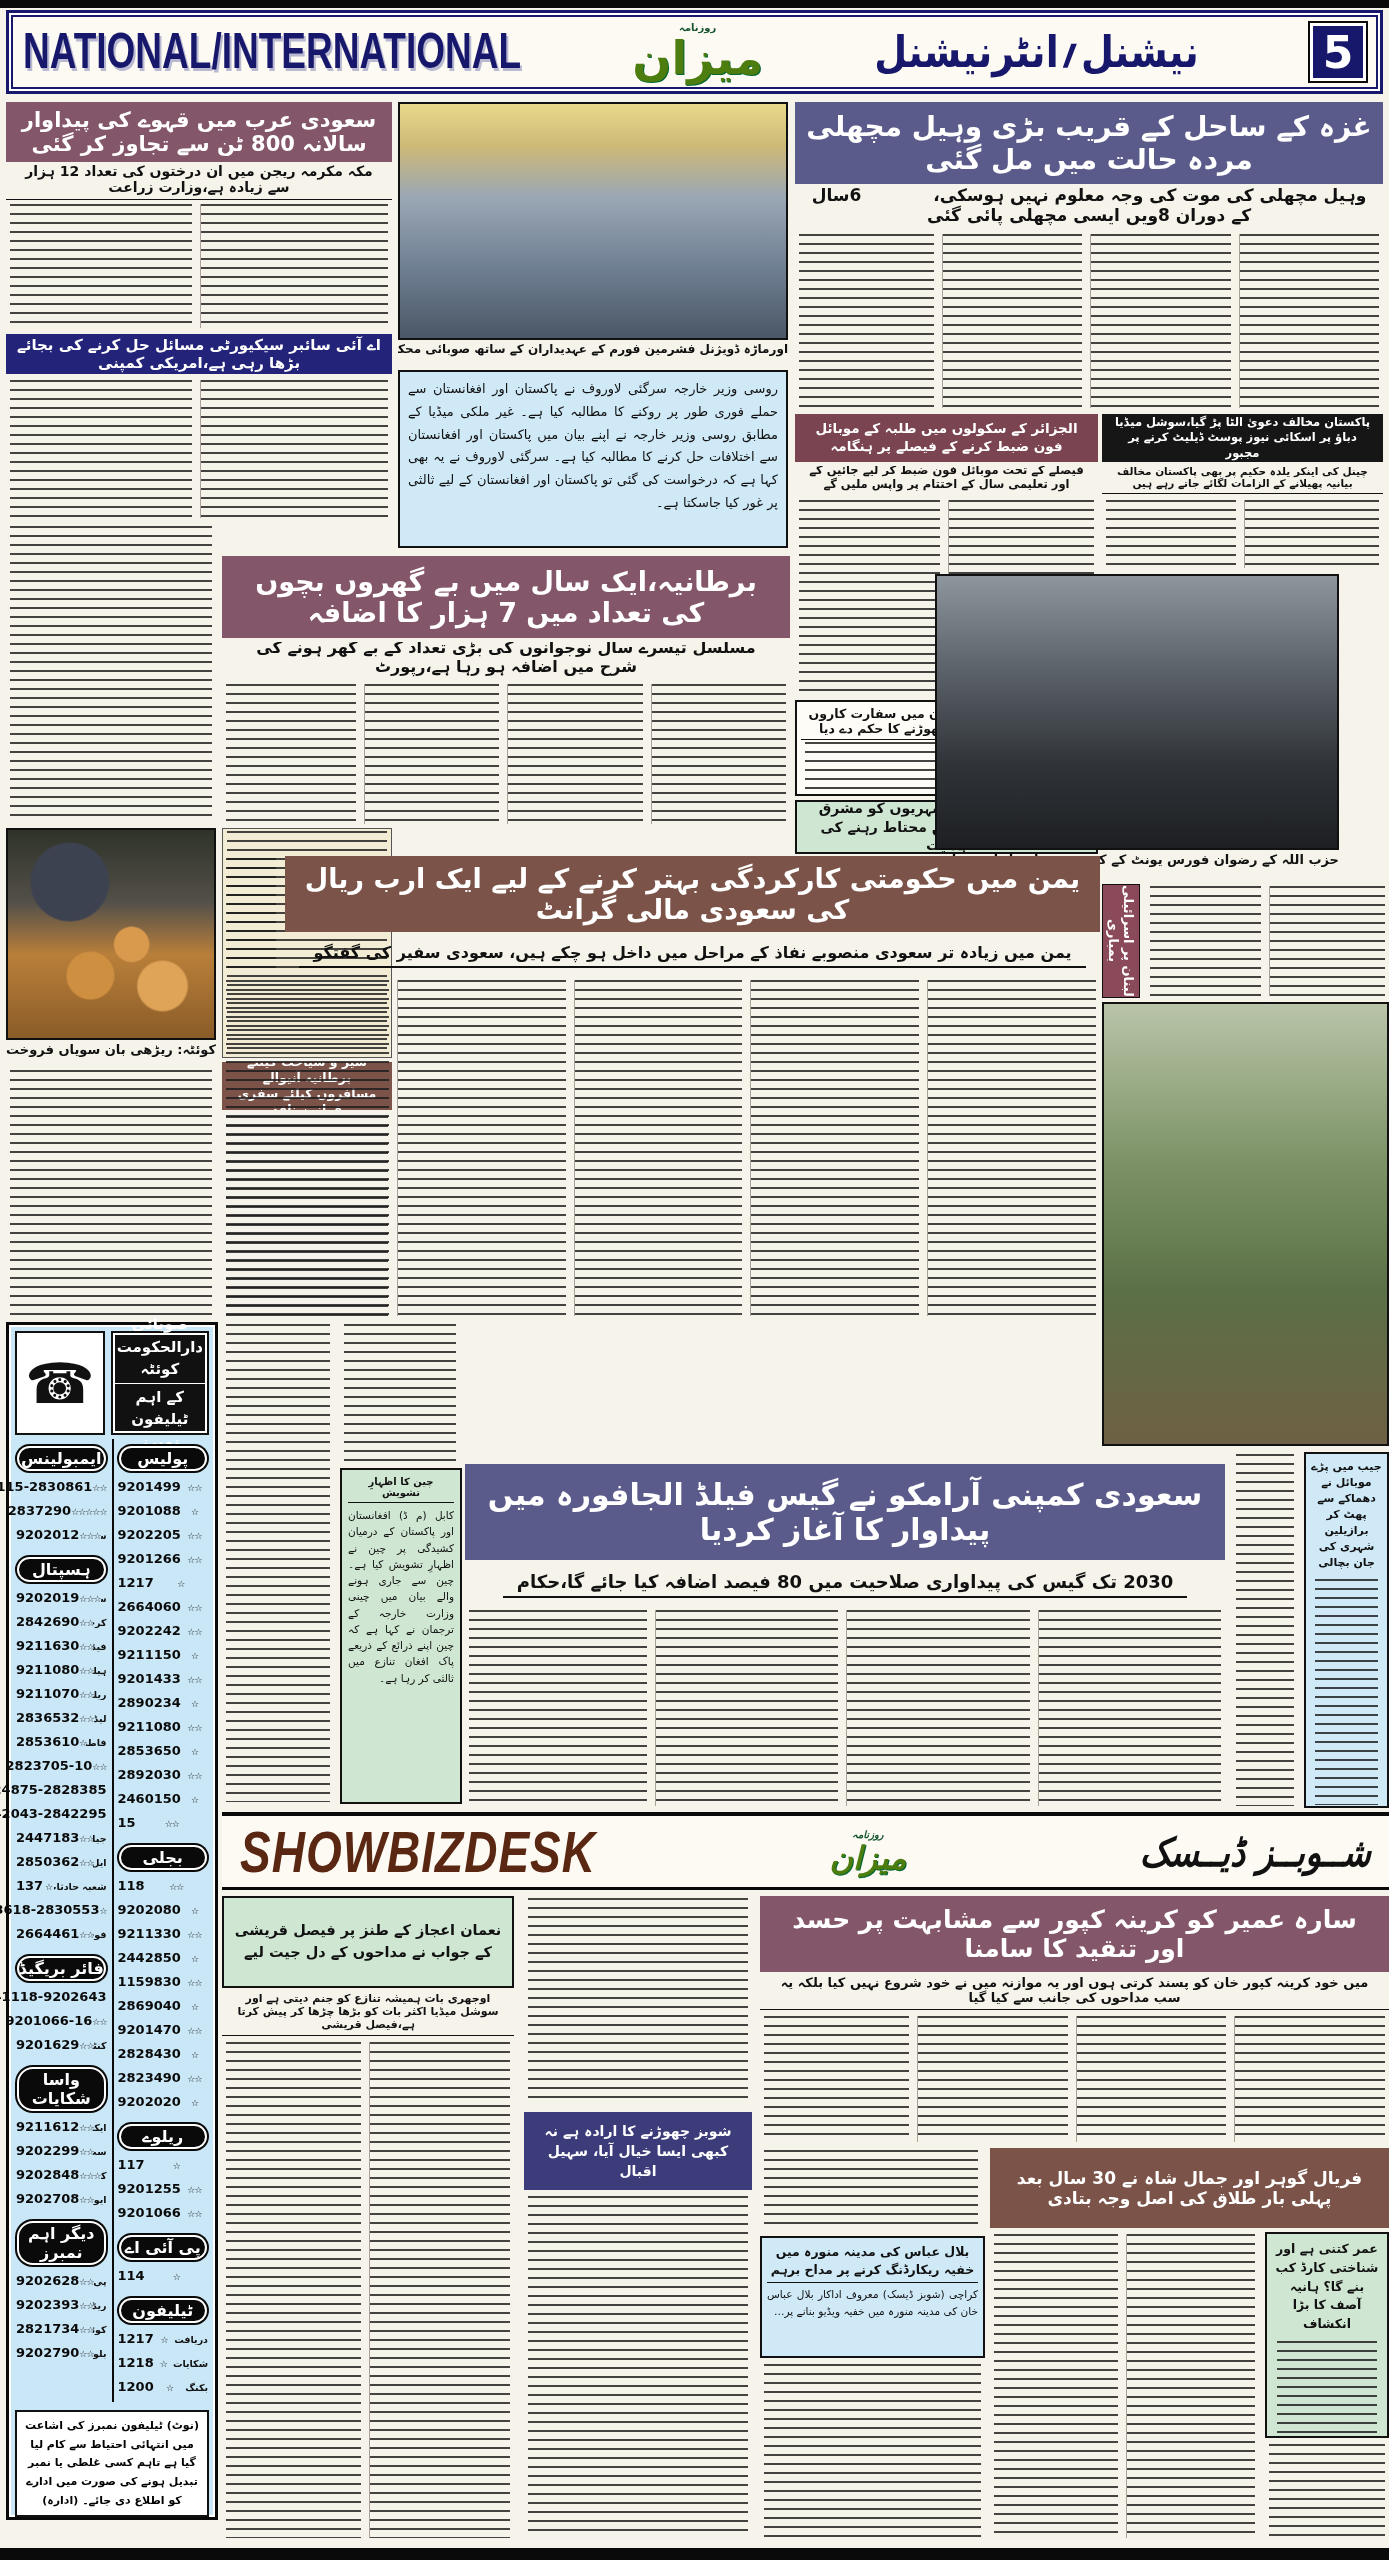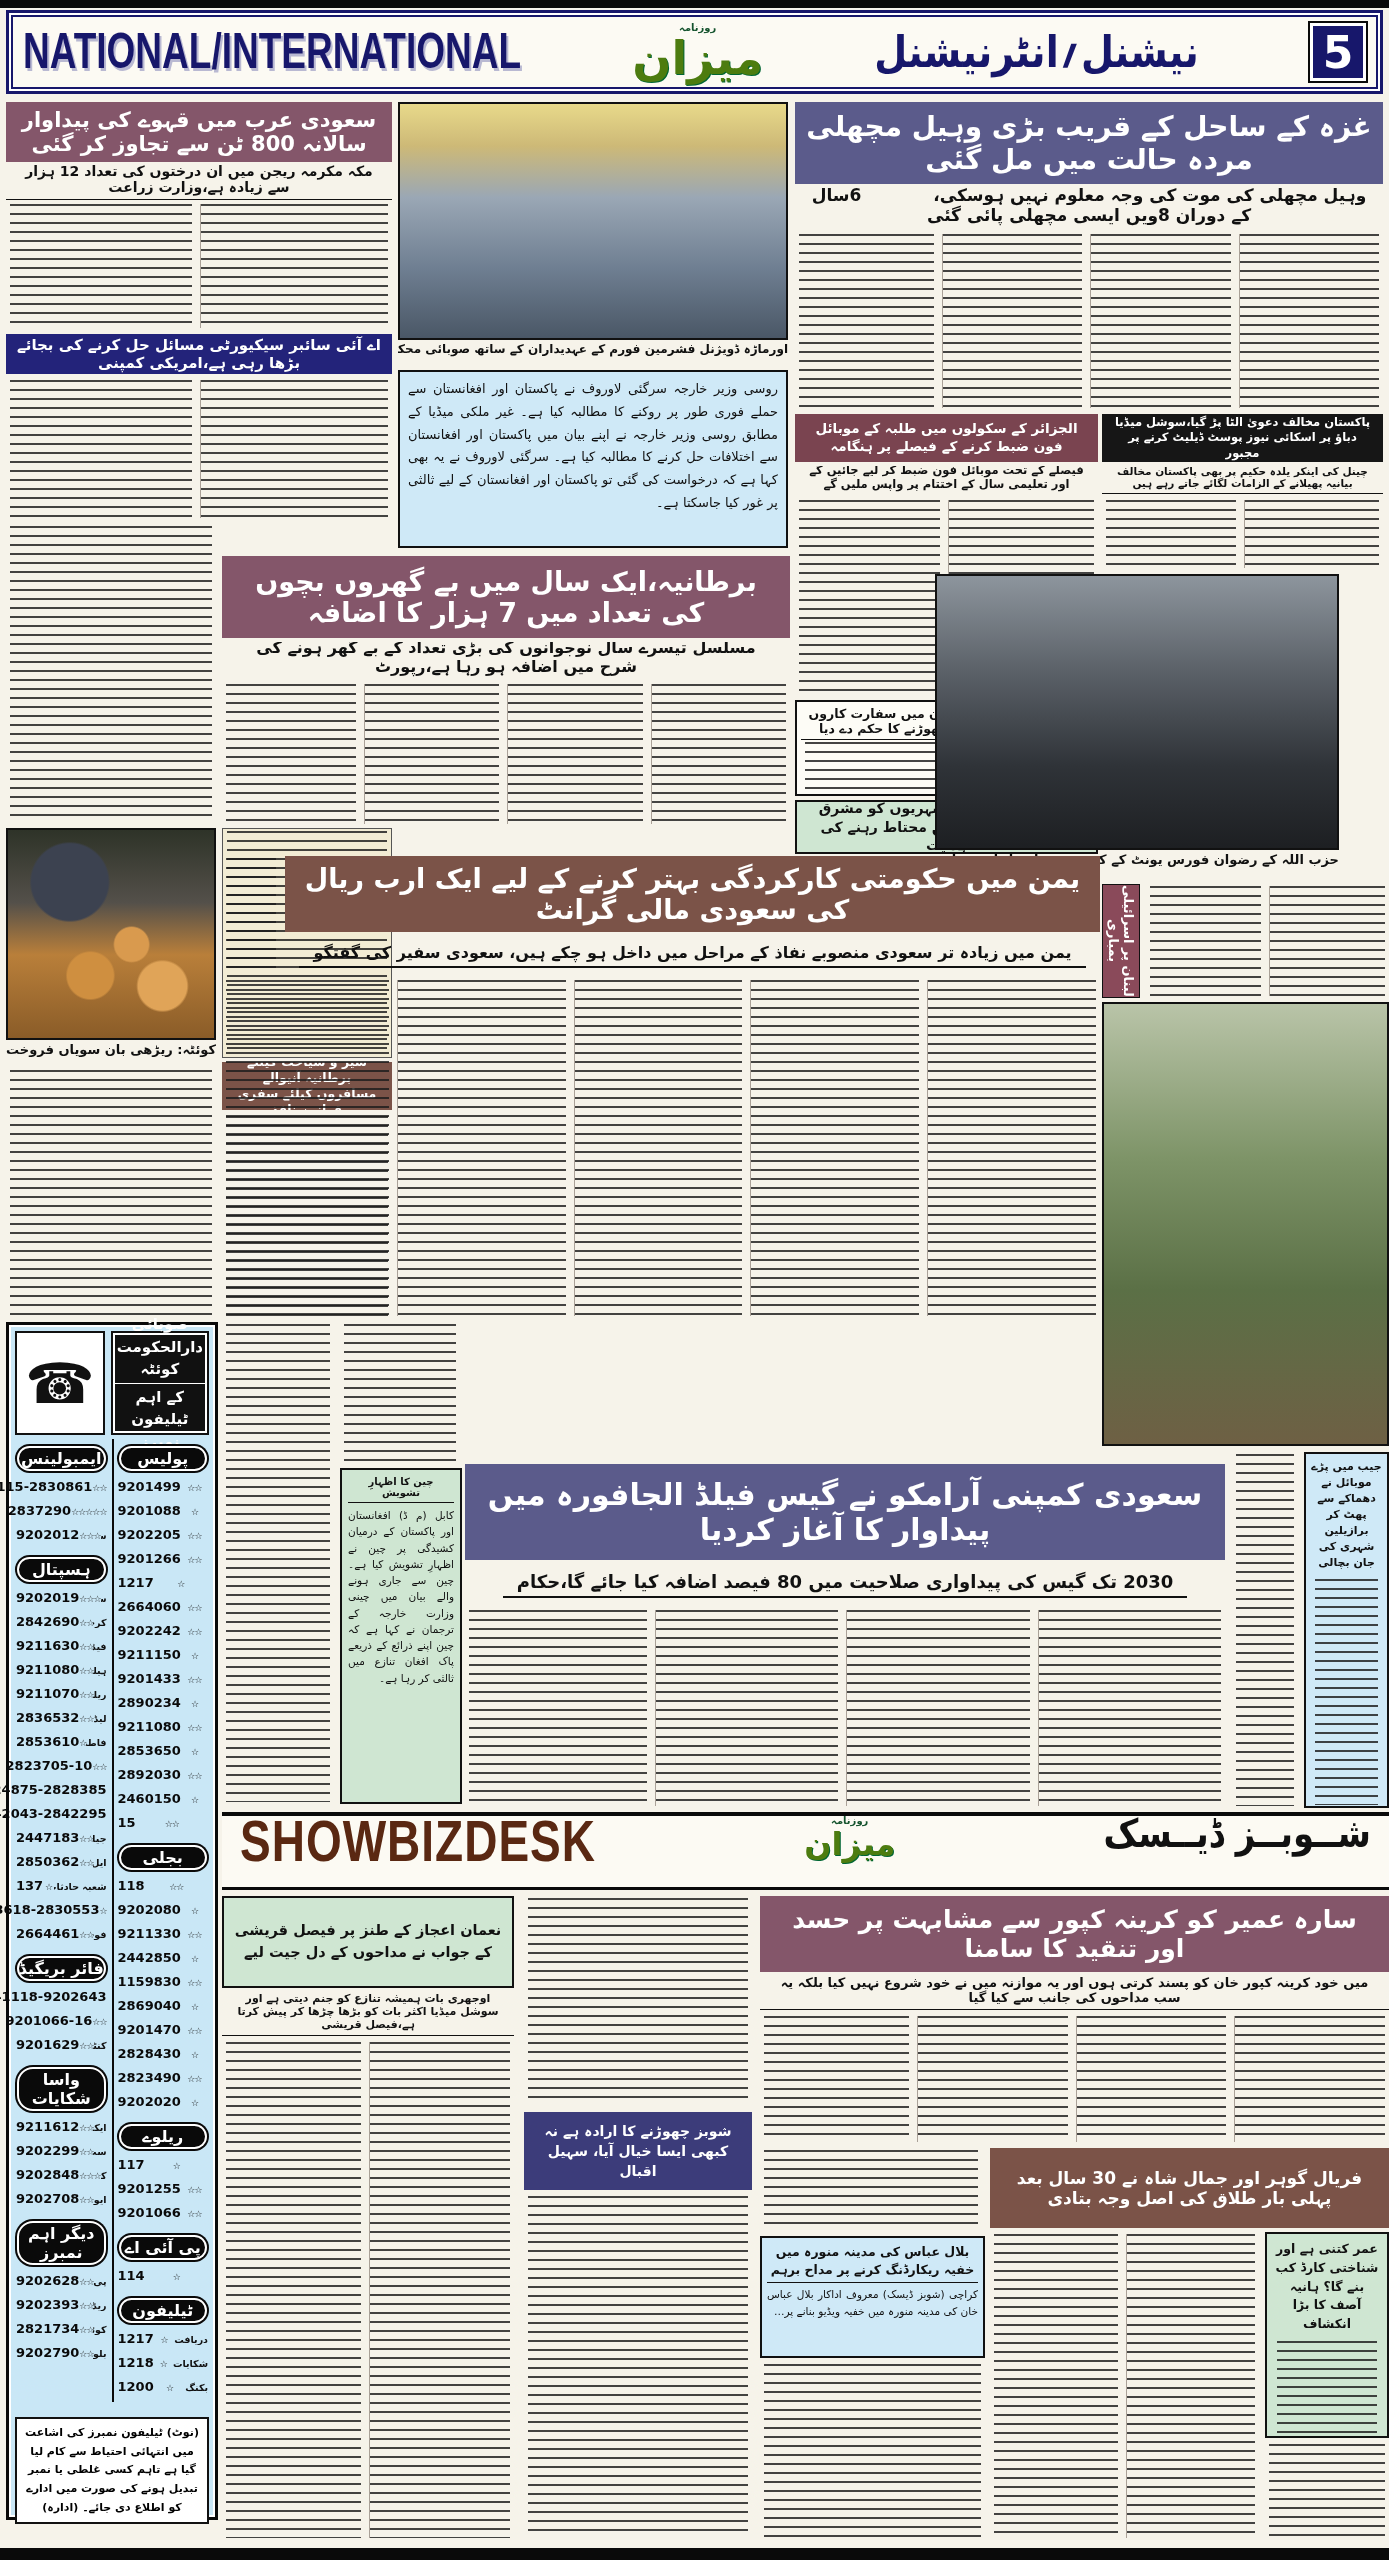--- a/index.html
+++ b/index.html
@@ -66,24 +66,24 @@
   .pill{background:#0a0a0a;color:#fff;font-weight:bold;font-size:16px;text-align:center;
         border-radius:16px;box-shadow:inset 0 0 0 2px #fff,0 0 0 2px #0a0a0a;margin:7px 2px;
         padding:3px 0;direction:rtl;}
   .entry{display:flex;justify-content:space-between;align-items:baseline;direction:rtl;
          padding:1px 1px;min-height:22px;}
   .entry .lbl{font-size:9.5px;font-weight:bold;color:#111;white-space:nowrap;overflow:hidden;max-width:58%;}
   .entry .stars{font-size:9px;color:#111;letter-spacing:-1px;}
   .entry .num{font-size:13px;font-weight:bold;color:#0a0a0a;font-family:"DejaVu Sans",sans-serif;
               white-space:nowrap;}
   .notebox{background:#fff;border:2px solid #111;font-size:11px;font-weight:bold;text-align:center;
-           padding:5px 4px;line-height:1.7;margin-top:15px;direction:rtl;}
+           padding:5px 4px;line-height:1.7;margin-top:8px;direction:rtl;}
   
   .shb{border-top:4px solid #0a0a0a;border-bottom:3px solid #0a0a0a;background:#fcfaf3;
-       display:flex;justify-content:space-between;padding:0 18px;}
+       display:flex;align-items:center;justify-content:space-between;padding:0 18px;font-style:italic;}
   .shb-en{font-family:"Liberation Sans",sans-serif;font-weight:bold;font-size:46px;color:#5a2812;
           transform:scaleY(1.25);letter-spacing:1px;}
   .shb-ur{font-size:34px;font-weight:bold;color:#111;transform:scaleY(1.15);}
   .vstrip{background:#8a4a5a;color:#fff;font-weight:bold;font-size:13px;writing-mode:vertical-rl;
           display:flex;align-items:center;justify-content:center;text-align:center;border:1px solid #111;}
 </style>
 </head>
 <body>
 
 <div class="page">

